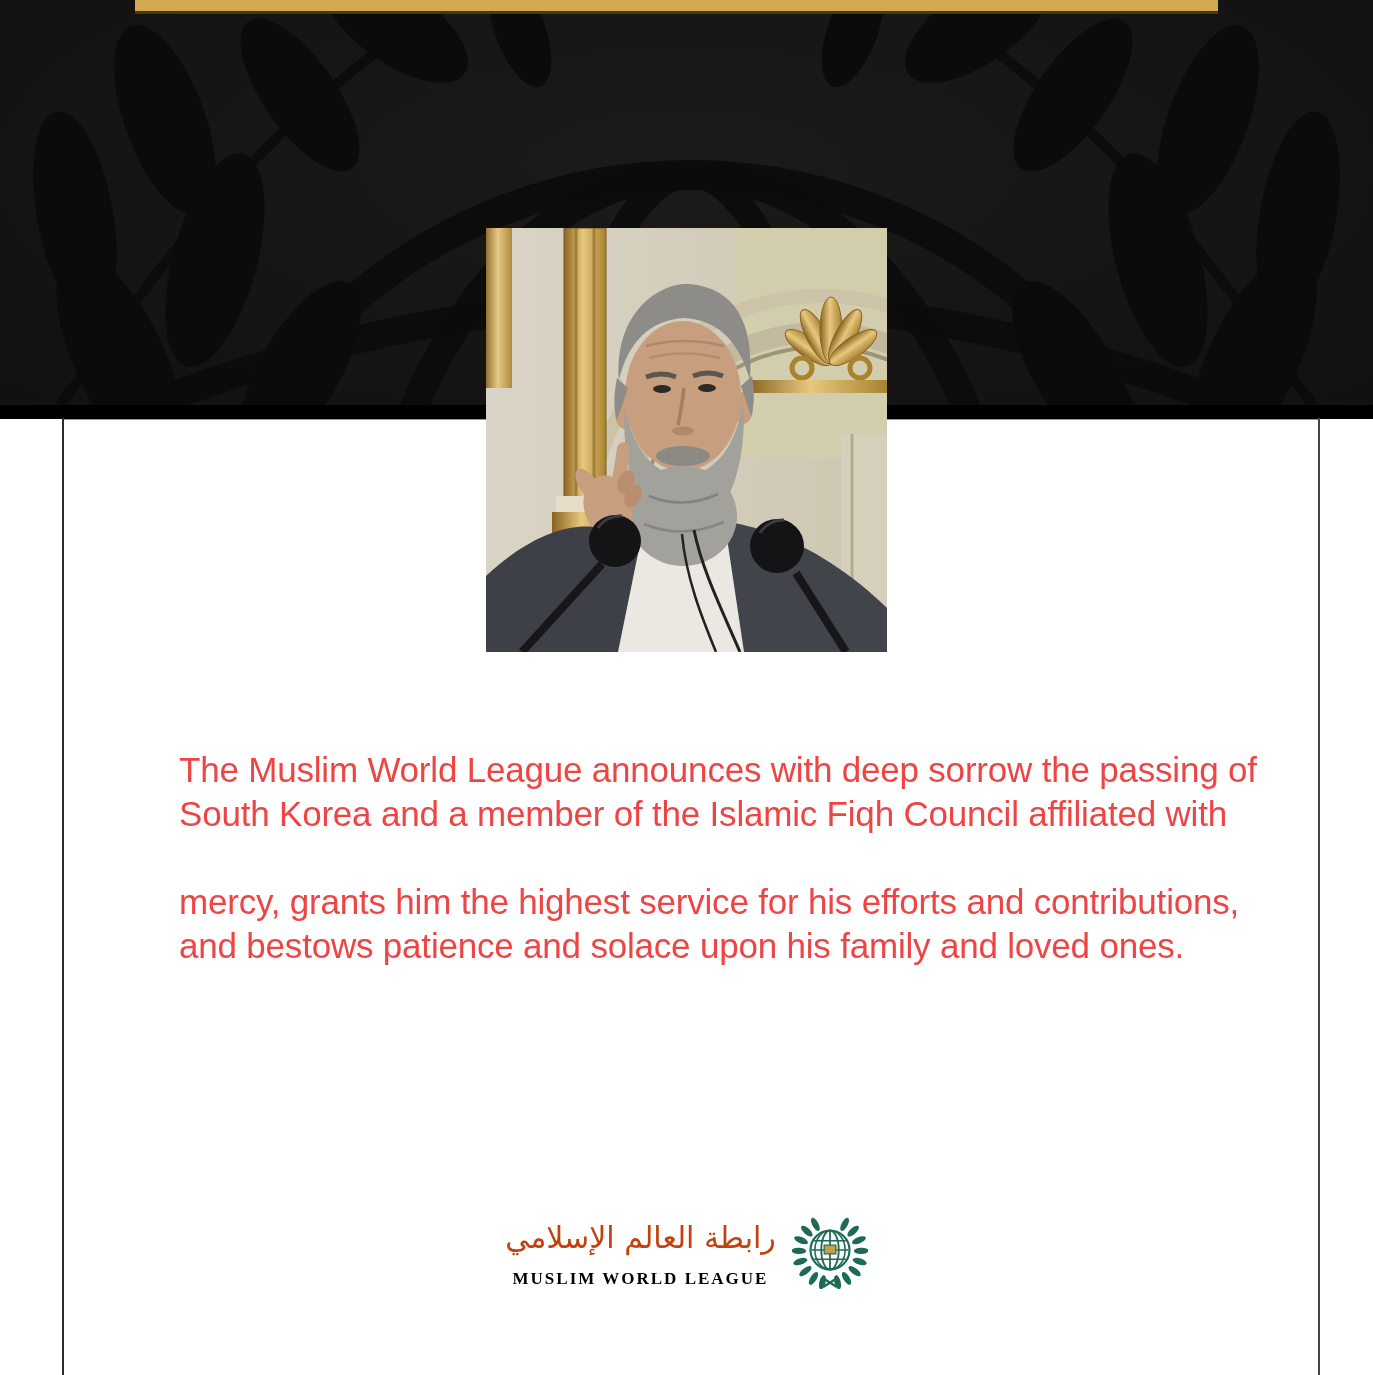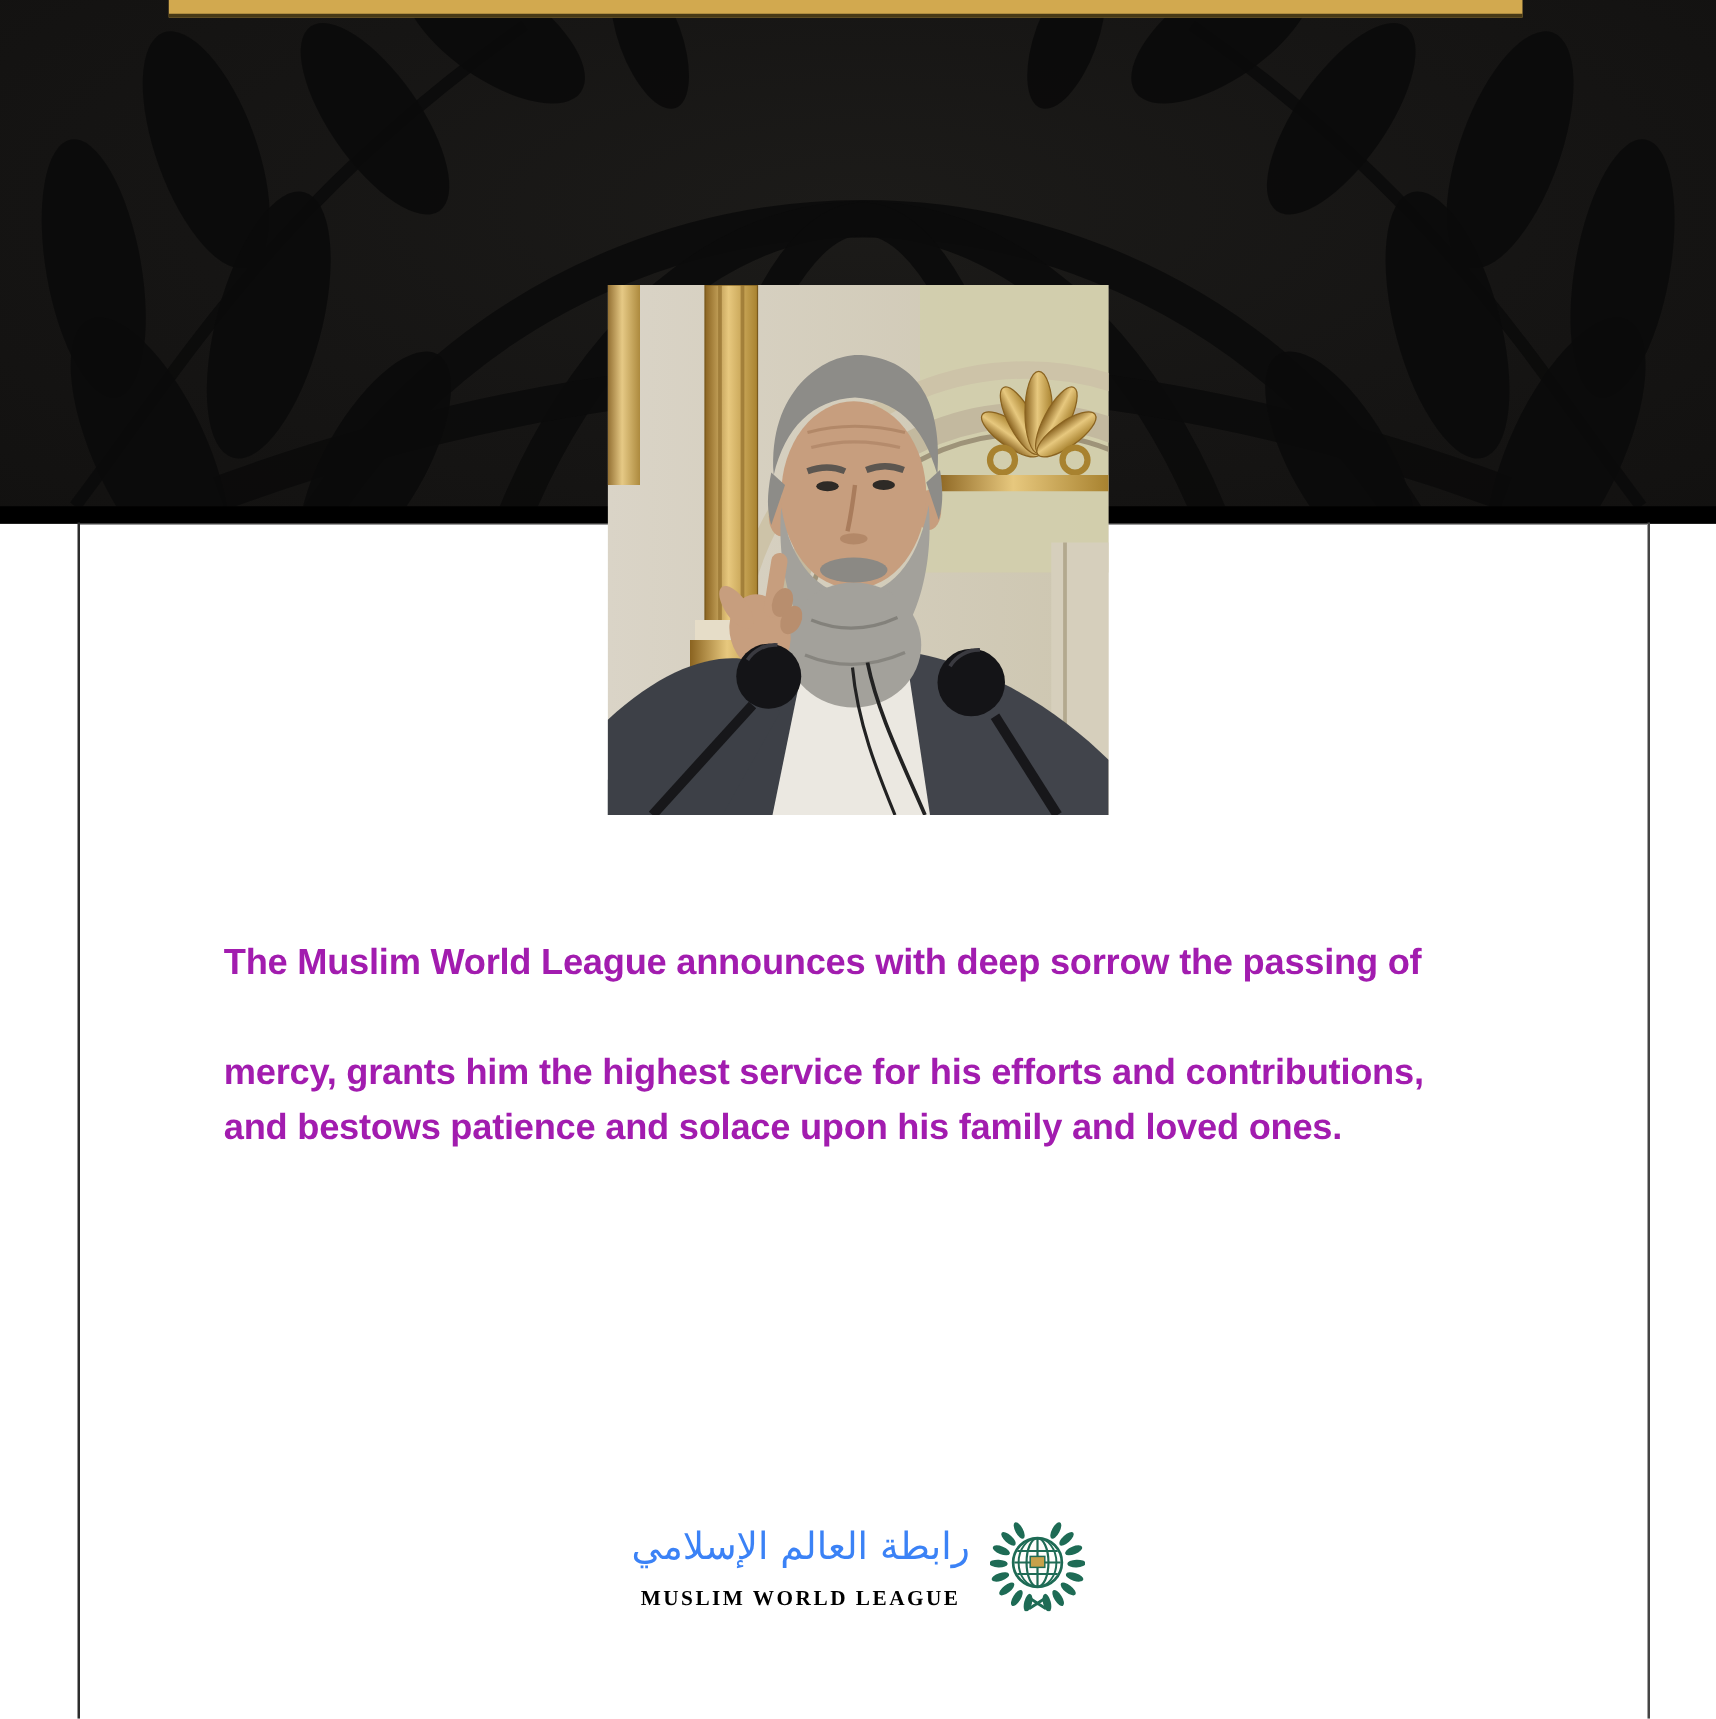--- a/index.html
+++ b/index.html
@@ -31,33 +31,33 @@
   .frame-line-top{
     position:absolute;left:64px;top:419px;width:1254px;height:1px;background:#9a9a9a;
   }
   
   .photo{
     position:absolute;left:486px;top:228px;width:401px;height:424px;overflow:hidden;
   }
   
   .announcement{
     position:absolute;left:179px;top:748px;width:1060px;
-    color:#a21caf;font-size:29px;font-weight:bold;line-height:44px;letter-spacing:-0.2px;
+    color:#ef4444;font-size:35px;font-weight:normal;line-height:44px;letter-spacing:-0.2px;
   }
   .announcement .para + .para{margin-top:44px;}
   .announcement .line{white-space:nowrap;}
   
   .footer-logo{
     position:absolute;left:0;top:1210px;width:1373px;
     display:flex;justify-content:center;align-items:center;gap:16px;
   }
   .logo-text-col{display:flex;flex-direction:column;align-items:center;}
   .logo-arabic{
     font-family:"DejaVu Sans",sans-serif;direction:rtl;
-    font-size:30px;line-height:56px;color:#3b82f6;white-space:nowrap;
+    font-size:30px;line-height:56px;color:#c2410c;white-space:nowrap;
   }
   .logo-english{
     font-family:"Liberation Serif",serif;font-weight:bold;
     font-size:17px;letter-spacing:2px;color:#000000;white-space:nowrap;margin-top:3px;
   }
 </style>
 </head>
 <body>
 
 <div class="header">
@@ -200,20 +200,21 @@
       <line x1="360" y1="424" x2="310" y2="345" stroke="#17171a" stroke-width="8"></line>
       <circle cx="291" cy="318" r="27" fill="#141417"></circle>
       <path d="M 274,305 A 27 27 0 0 1 298,292" stroke="#3a3a40" stroke-width="3" fill="none"></path>
     </g>
   </svg>
 </div>
 
 <div class="announcement">
   <div class="para">
       <div class="line">The Muslim World League announces with deep sorrow the passing of</div>
+      <div class="line">South Korea and a member of the Islamic Fiqh Council affiliated with</div>
     </div>
   <div class="para">
       <div class="line">mercy, grants him the highest service for his efforts and contributions,</div>
       <div class="line">and bestows patience and solace upon his family and loved ones.</div>
     </div>
 </div>
 
 <div class="footer-logo">
   <div class="logo-text-col">
     <div class="logo-arabic">رابطة العالم الإسلامي</div>

